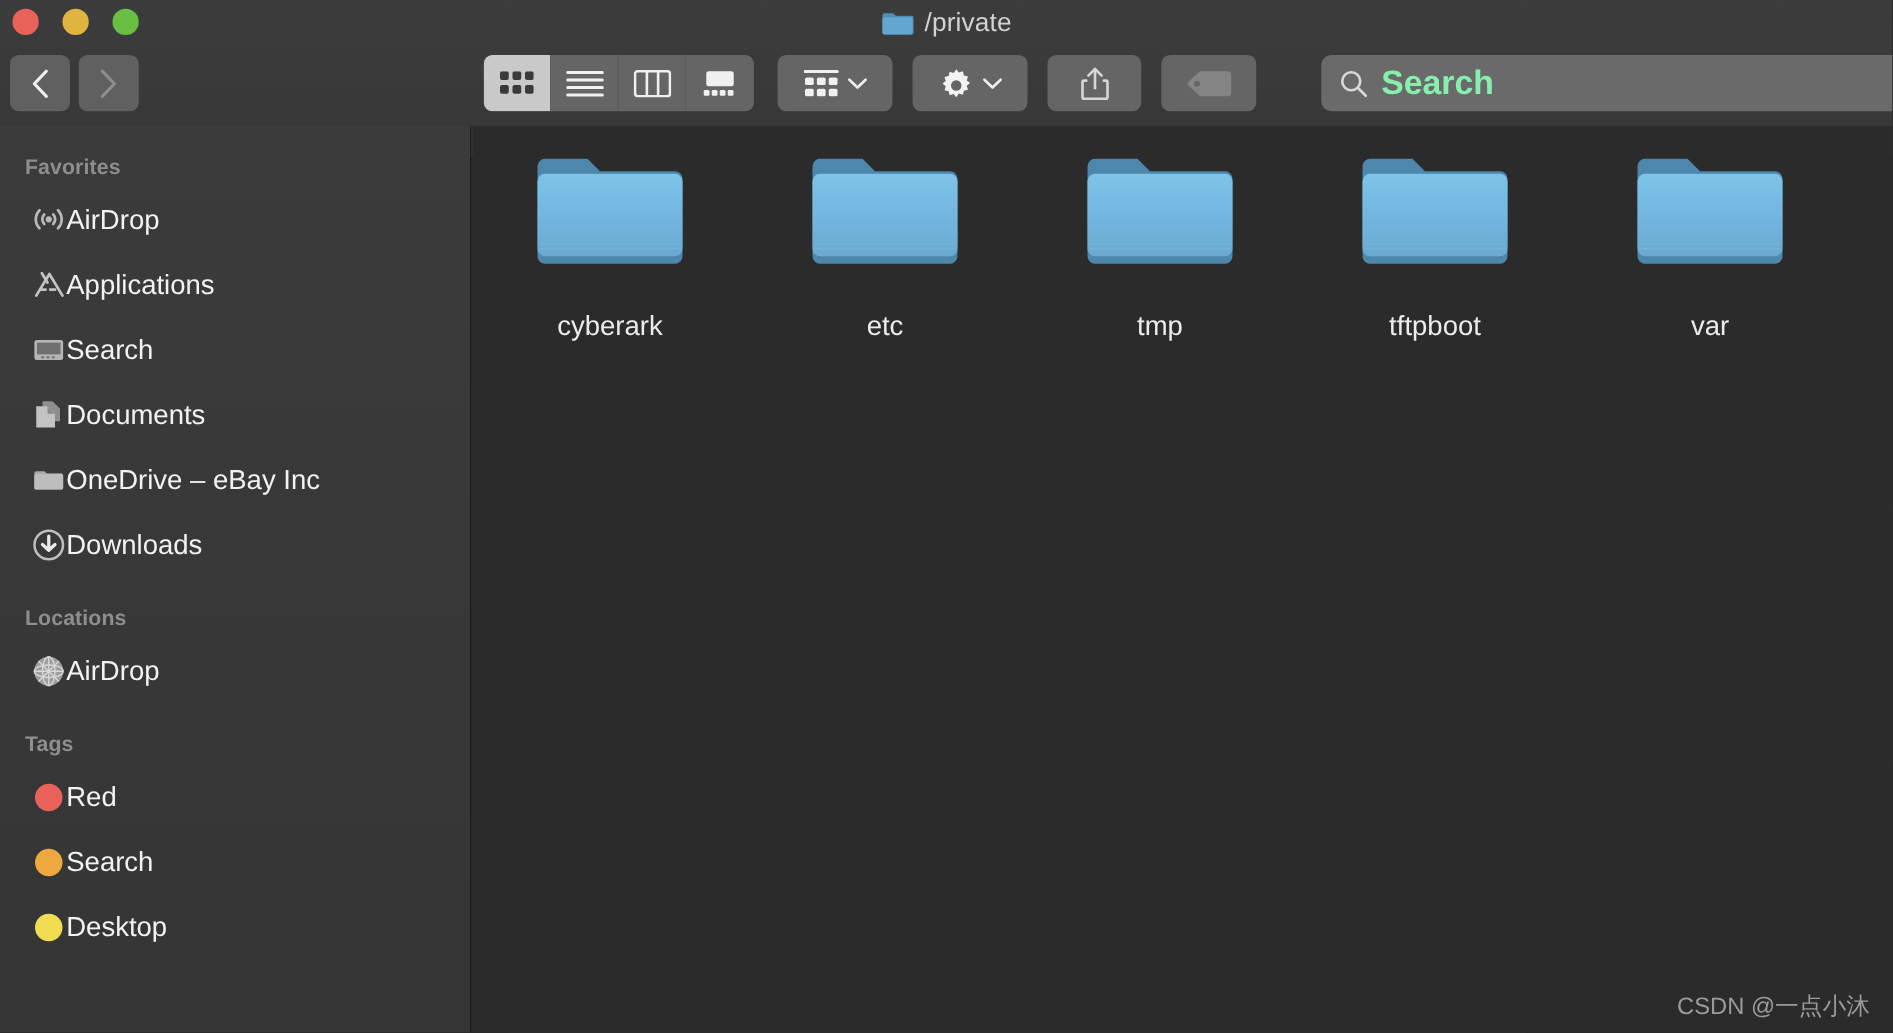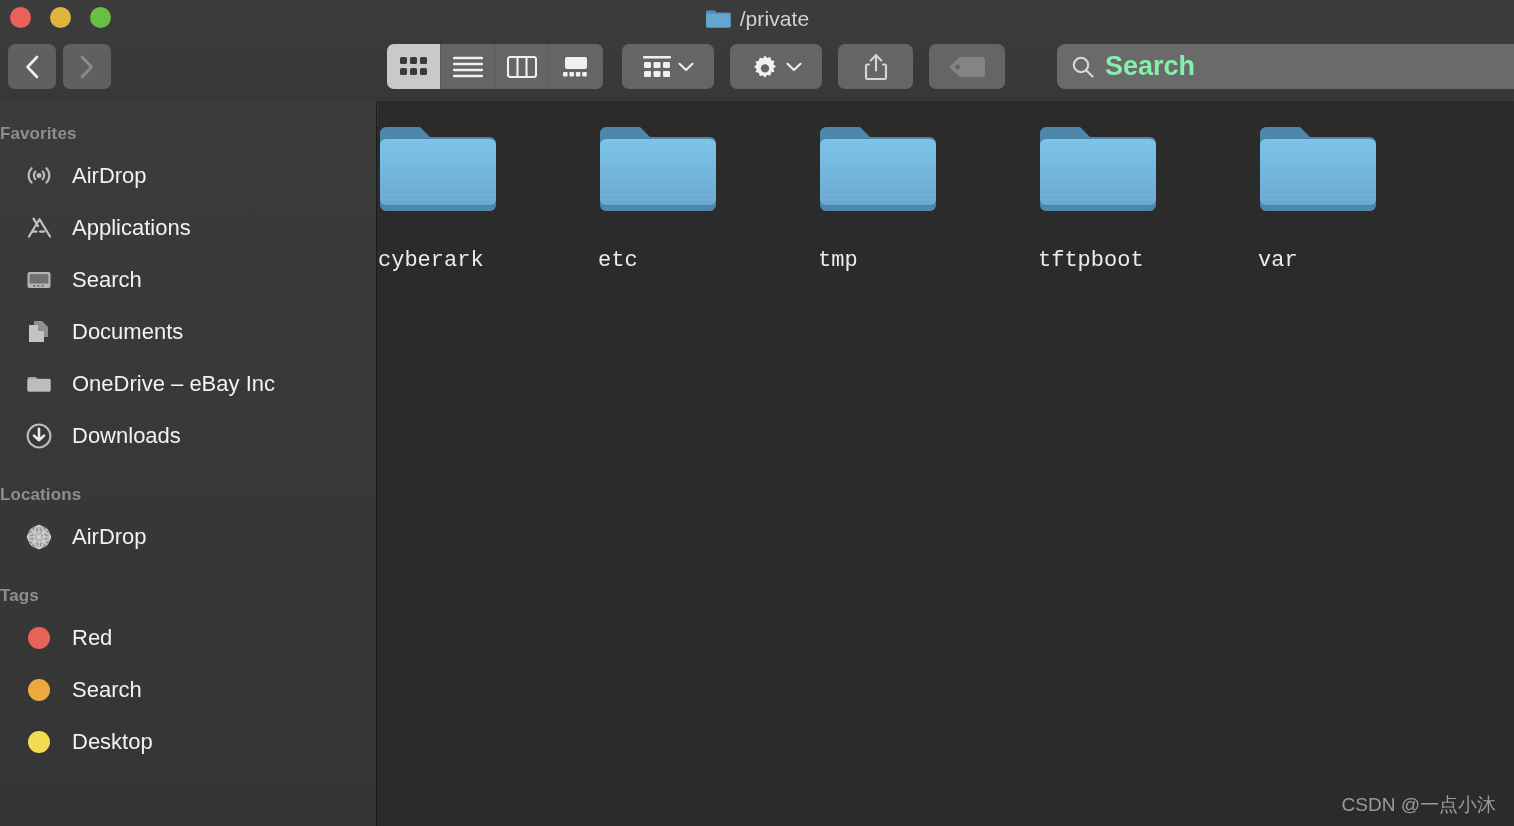--- a/index.html
+++ b/index.html
@@ -149,29 +149,28 @@
     width: 377px;
     height: 725px;
     background: linear-gradient(180deg, #3b3b3b 0%, #383838 50%, #353535 100%);
     border-right: 1px solid #1c1c1c;
     overflow: hidden;
   }
   .sb-section-title {
     font-size: 17px;
     color: #8e8e8e;
     font-weight: 700;
-    padding-left: 0;
+    padding-left: 20px;
     letter-spacing: 0.1px;
   }
   .sb-item {
     height: 52px;
     display: flex;
     align-items: center;
     padding-left: 25px;
-    gap: 19px;
     cursor: default;
   }
   .sb-icon {
     width: 28px; height: 28px;
     display: flex;
     align-items: center;
     justify-content: center;
     flex: 0 0 28px;
   }
   .sb-label {
@@ -198,23 +197,22 @@
   #icon-grid {
     position: absolute;
     left: 0; top: 18px;
     width: 1136px;
     display: flex;
   }
   .file-cell {
     width: 220px;
     display: flex;
     flex-direction: column;
-    align-items: flex-start;
+    align-items: center;
     cursor: default;
-    font-family: Liberation Mono, monospace;
   }
   .folder-icon { display: block; width: 120px; height: 105px; }
   .file-label {
     margin-top: 24px;
     font-size: 22px;
     color: #ececec;
     font-weight: 400;
     text-align: center;
     white-space: nowrap;
   }

